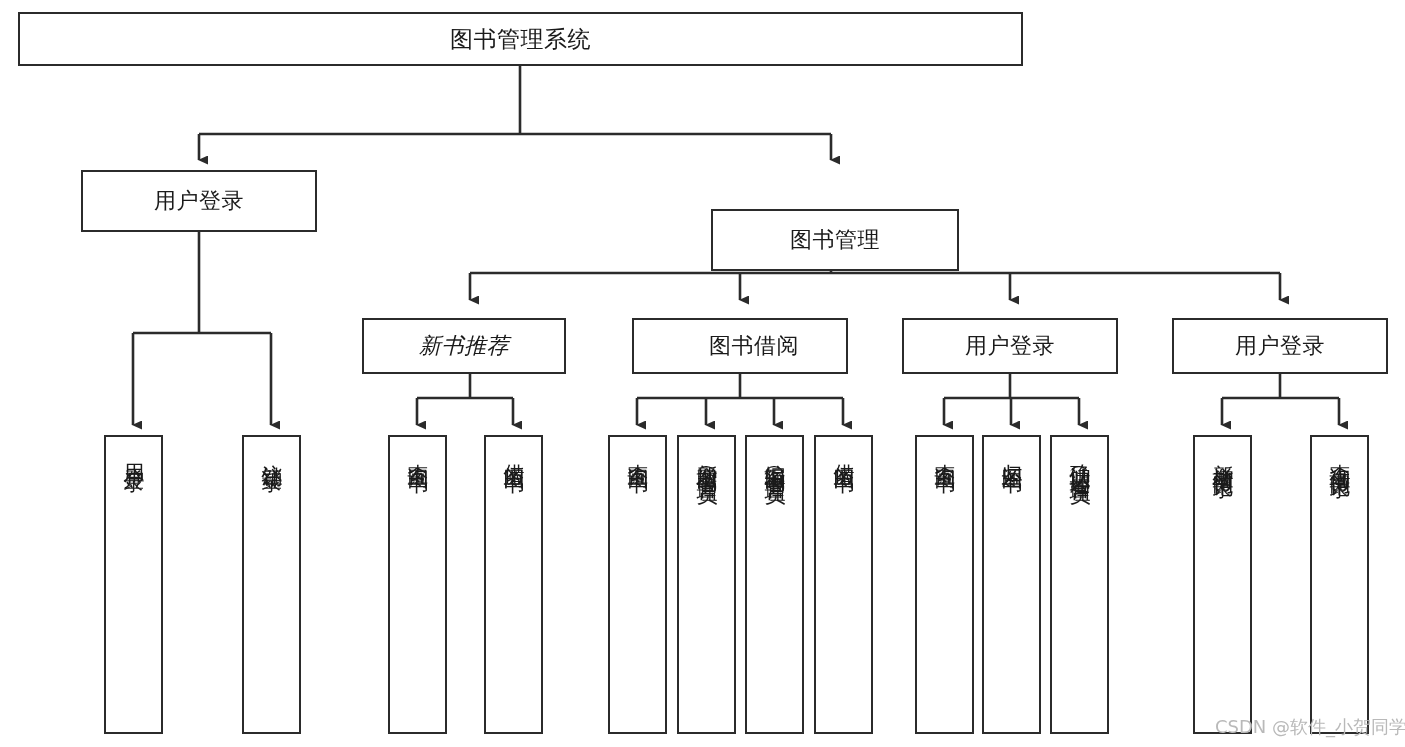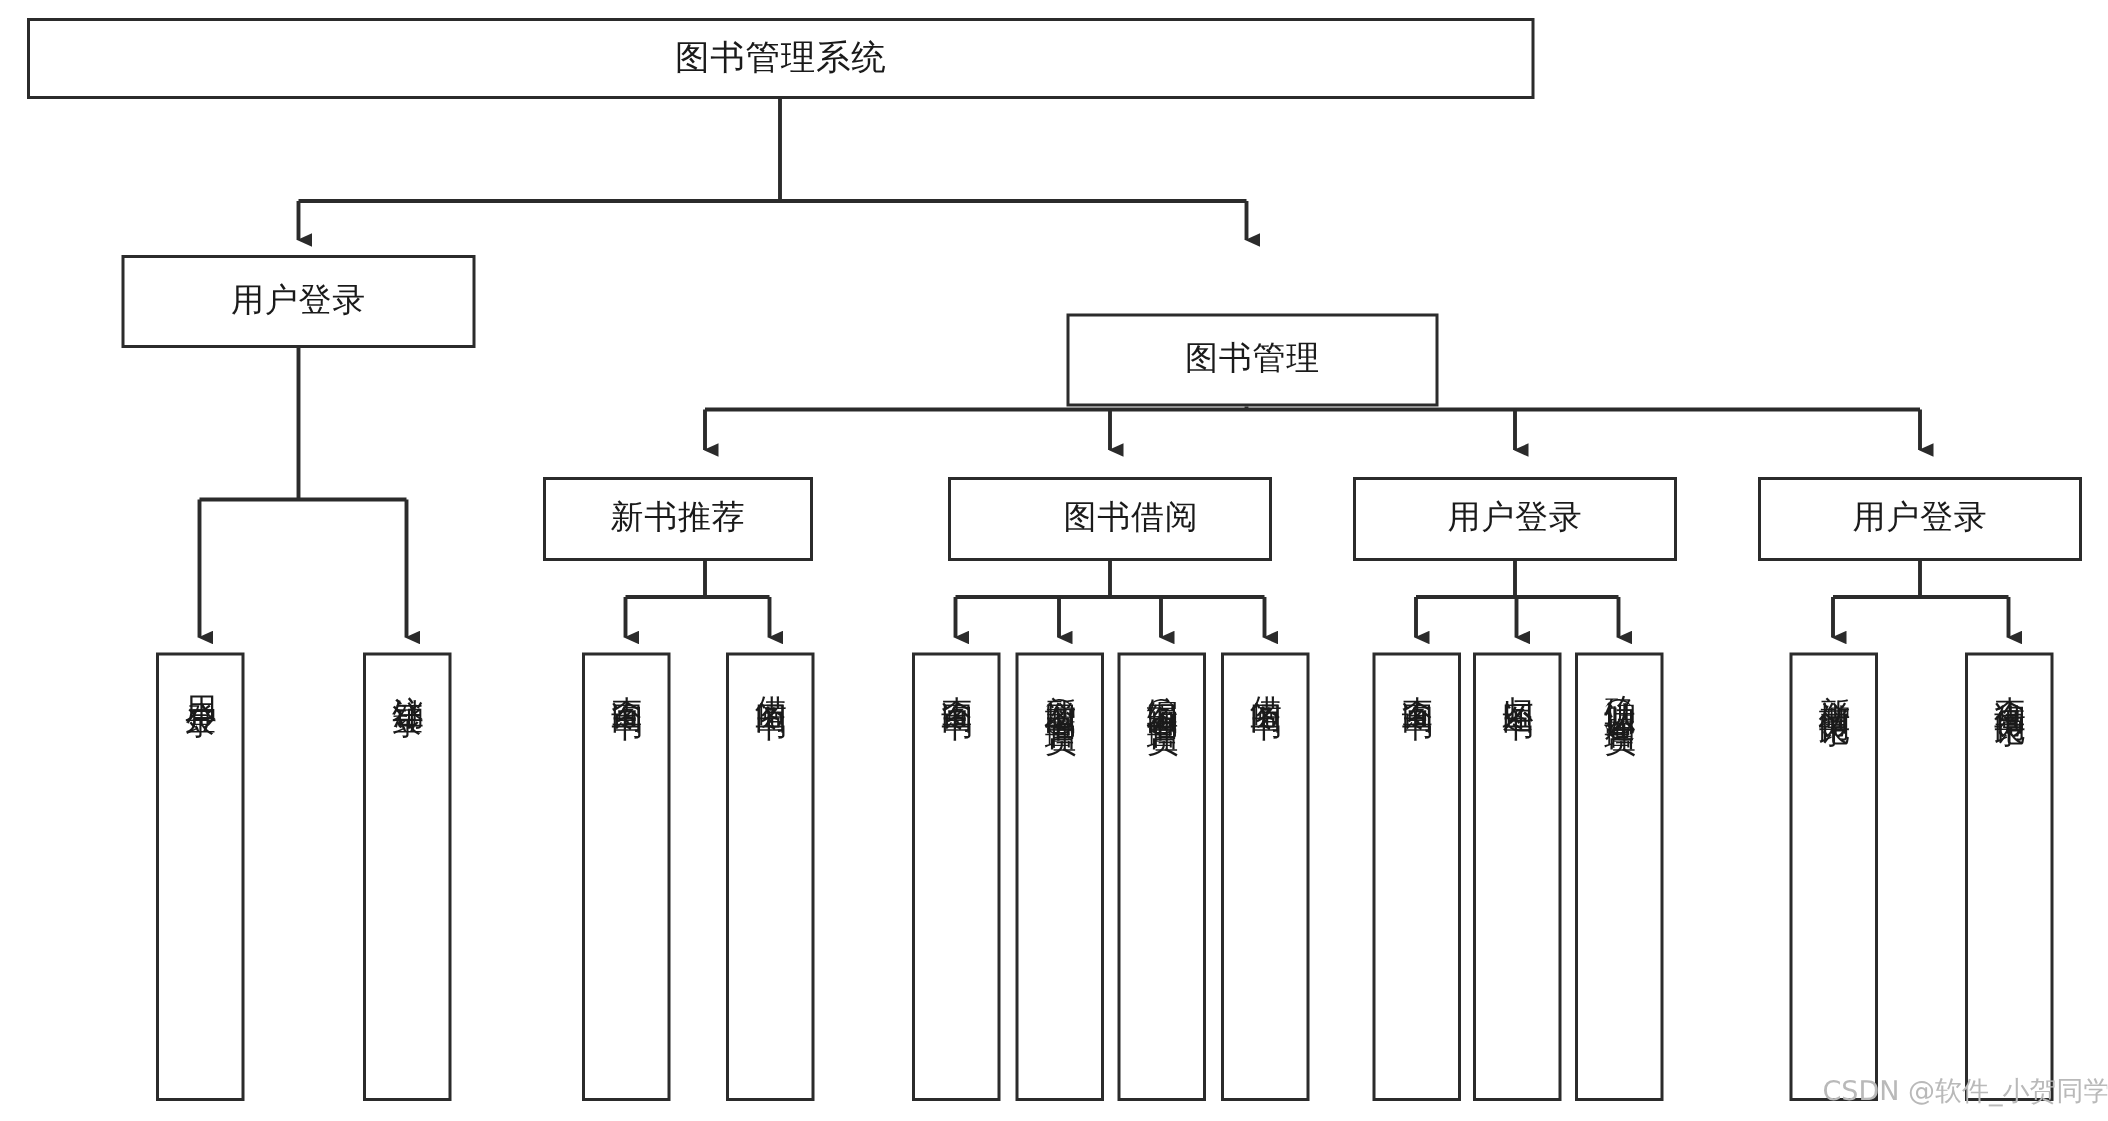--- a/index.html
+++ b/index.html
@@ -132,21 +132,21 @@
     <span class="node-label">图书管理系统</span>
   </div>
 
   <div class="node-box horizontal" style="left:81px; top:170px; width:236px; height:62px;">
     <span class="node-label">用户登录</span>
   </div>
   <div class="node-box horizontal" style="left:711px; top:168px; width:248px; height:62px;margin-top:41px;">
     <span class="node-label">图书管理</span>
   </div>
 
-  <div class="node-box horizontal" style="left:362px; top:318px; width:180px; height:56px;">
+  <div class="node-box horizontal" style="left:362px; top:318px; width:204px; height:56px;font-style:italic;">
     <span class="node-label">新书推荐</span>
   </div>
   <div class="node-box horizontal" style="left:632px; top:318px; width:216px; height:56px;padding-left:28px;">
     <span class="node-label">图书借阅</span>
   </div>
   <div class="node-box horizontal" style="left:902px; top:318px; width:216px; height:56px;">
     <span class="node-label">用户登录</span>
   </div>
   <div class="node-box horizontal" style="left:1172px; top:318px; width:216px; height:56px;">
     <span class="node-label">用户登录</span>

